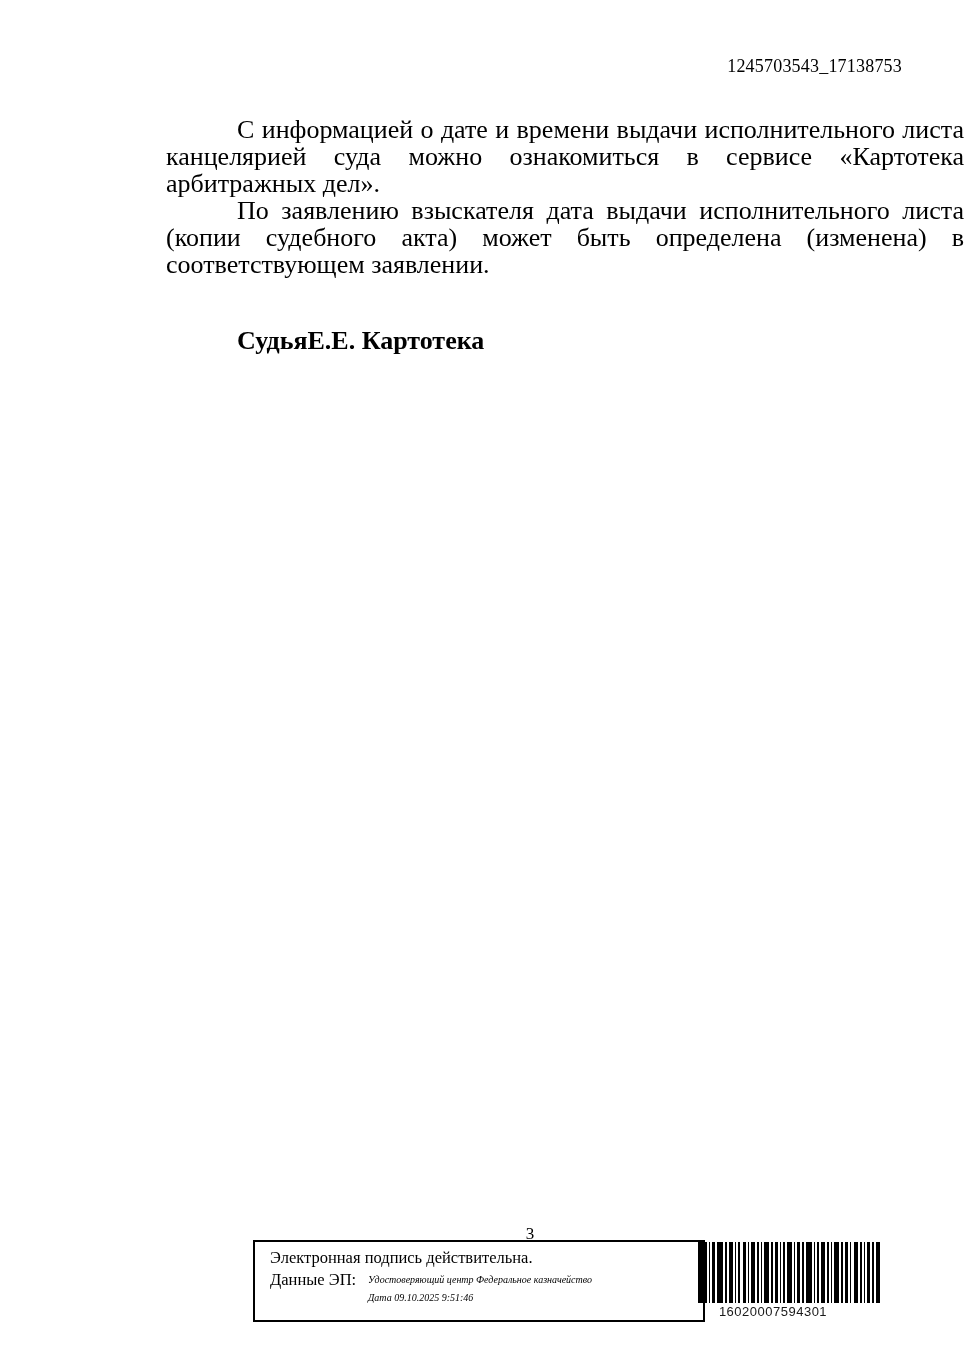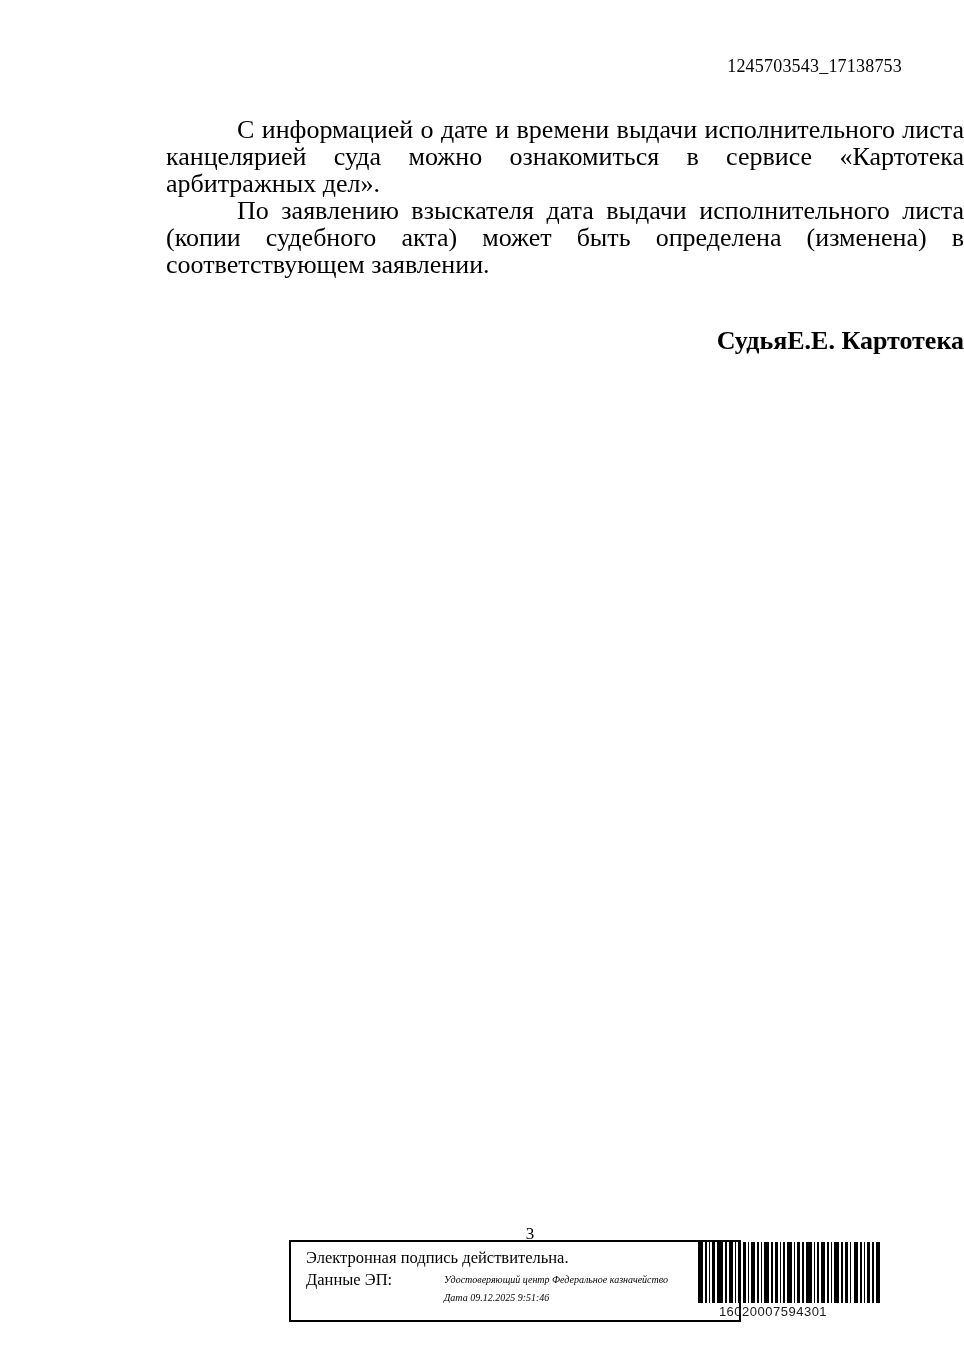--- a/index.html
+++ b/index.html
@@ -39,21 +39,21 @@
     margin-left: 42px;
   }
   .text-block p {
     margin: 0;
     text-indent: 71px;
   }
 
   
   .sign-row {
     display: flex;
-    justify-content: flex-end;
+    justify-content: flex-start;
     align-items: baseline;
     margin-top: 49px;
     padding-left: 71px;
     font-weight: bold;
     text-align: left;
   }
   .sign-row .sign-name { white-space: nowrap; }
 
   
   .page-number {
@@ -71,30 +71,28 @@
     position: absolute;
     top: 1240px;
     left: 253px;
     width: 452px;
     height: 82px;
     border: 2px solid #000000;
     box-sizing: border-box;
     background: transparent;
     padding: 5px 0 0 15px;
     z-index: 1;
-    margin-left: 36px;
   }
   .stamp-validity {
     font-size: 16.5px;
     line-height: 21px;
   }
   .stamp-data-row {
     display: flex;
     margin-top: 3px;
-    gap: 40px;
   }
   .stamp-label {
     font-size: 16.5px;
     line-height: 18px;
     width: 98px;
     flex: 0 0 98px;
   }
   .stamp-details {
     font-size: 10px;
     line-height: 18px;
@@ -142,21 +140,21 @@
   </div>
 
   <div class="page-number">3</div>
 
   <div class="stamp-box">
     <div class="stamp-validity">Электронная подпись действительна.</div>
     <div class="stamp-data-row">
       <div class="stamp-label">Данные ЭП:</div>
       <div class="stamp-details">
         <div>Удостоверяющий центр Федеральное казначейство</div>
-        <div>Дата 09.12.2025 9:51:46</div>
+        <div>Дата 09.10.2025 9:51:46</div>
       </div>
     </div>
   </div>
 
   <div class="barcode-wrap">
     <svg viewBox="0 0 182 61" preserveAspectRatio="none" aria-hidden="true">
       <g fill="#000000">
         <rect x="0" y="0" width="5" height="61"></rect>
         <rect x="7" y="0" width="2" height="61"></rect>
         <rect x="11" y="0" width="1" height="61"></rect>

